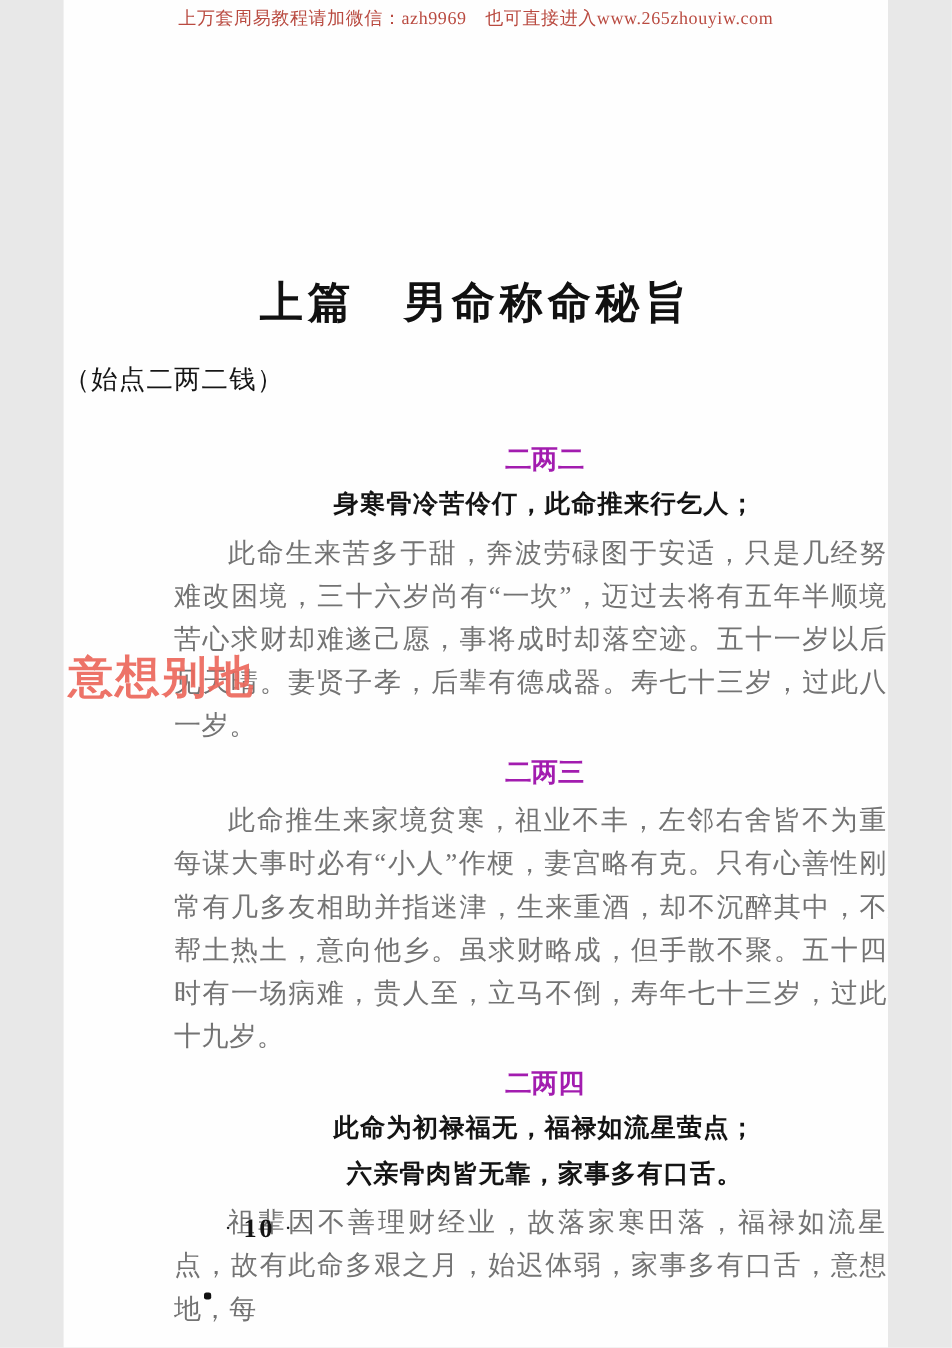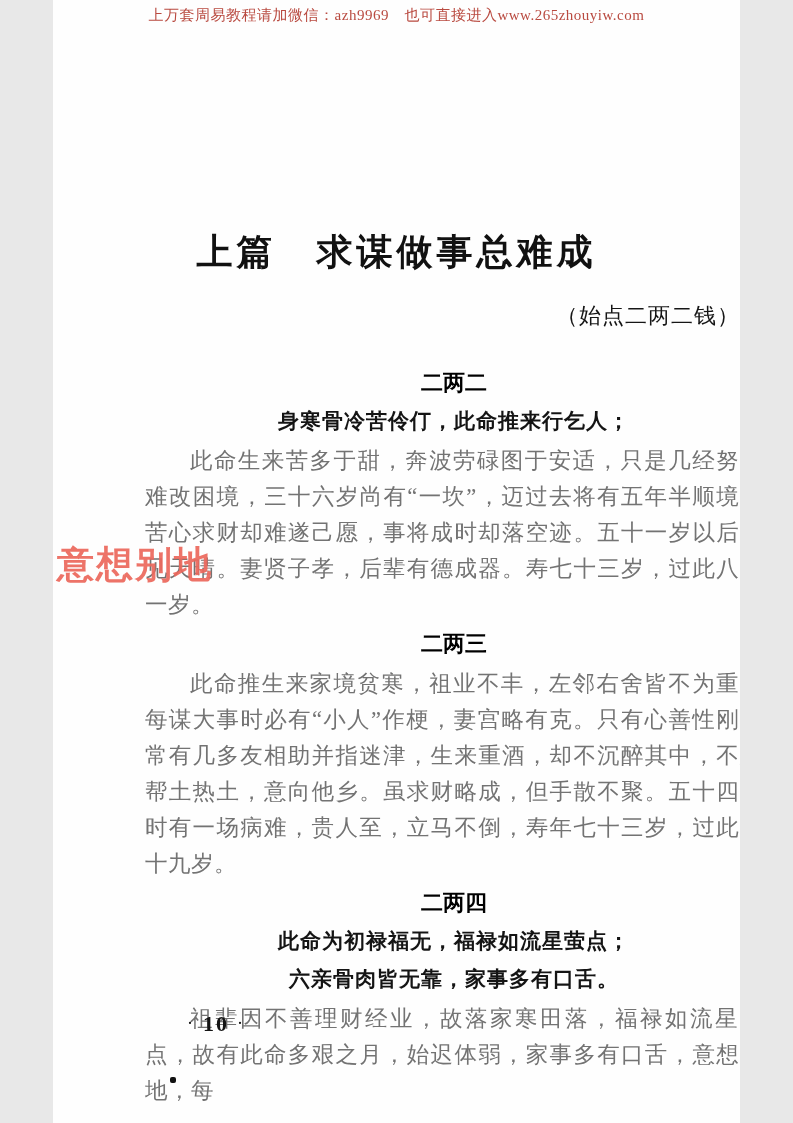--- a/index.html
+++ b/index.html
@@ -24,36 +24,36 @@
     position:absolute;top:204px;left:0;width:100%;
     text-align:center;
     font-size:36px;
     font-weight:bold;
     letter-spacing:4px;
     color:#111;
     font-family:"Liberation Serif","DejaVu Serif",serif;
   }
   .subtitle{
     position:absolute;top:301px;left:0;width:100%;
-    text-align:right;
+    text-align:left;
     font-size:22px;
     letter-spacing:1px;
     color:#161616;
   }
   .content{
     position:absolute;top:364px;left:92px;width:618px;
   }
   .section-heading{
     margin:0;
     text-align:center;
     font-size:22px;
     font-weight:bold;
     line-height:38px;
     font-family:"Liberation Sans","DejaVu Sans",sans-serif;
-    color:#000000;
+    color:#a21caf;
   }
   .verse-line{
     text-align:center;
     font-size:21px;
     font-weight:bold;
     line-height:38px;
     letter-spacing:1px;
     font-family:"Liberation Sans","DejaVu Sans",sans-serif;
     color:#141414;
   }
@@ -91,21 +91,21 @@
     background:#111;
   }
 </style>
 </head>
 <body>
 
 <div class="page">
 
   <div class="top-line">上万套周易教程请加微信：azh9969　也可直接进入www.265zhouyiw.com</div>
 
-  <h1 class="book-title">上篇　求谋做事总难成</h1>
+  <h1 class="book-title">上篇　男命称命秘旨</h1>
 
   <div class="subtitle">（始点二两二钱）</div>
 
   <div class="content">
 
     <div>
       <h2 class="section-heading">二两二</h2>
       <div class="verse-line">身寒骨冷苦伶仃，此命推来行乞人；</div>
       <p class="body-text">此命生来苦多于甜，奔波劳碌图于安适，只是几经努力难改困境，三十六岁尚有“一坎”，迈过去将有五年半顺境，苦心求财却难遂己愿，事将成时却落空迹。五十一岁以后方见天晴。妻贤子孝，后辈有德成器。寿七十三岁，过此八十一岁。</p>
     </div>

